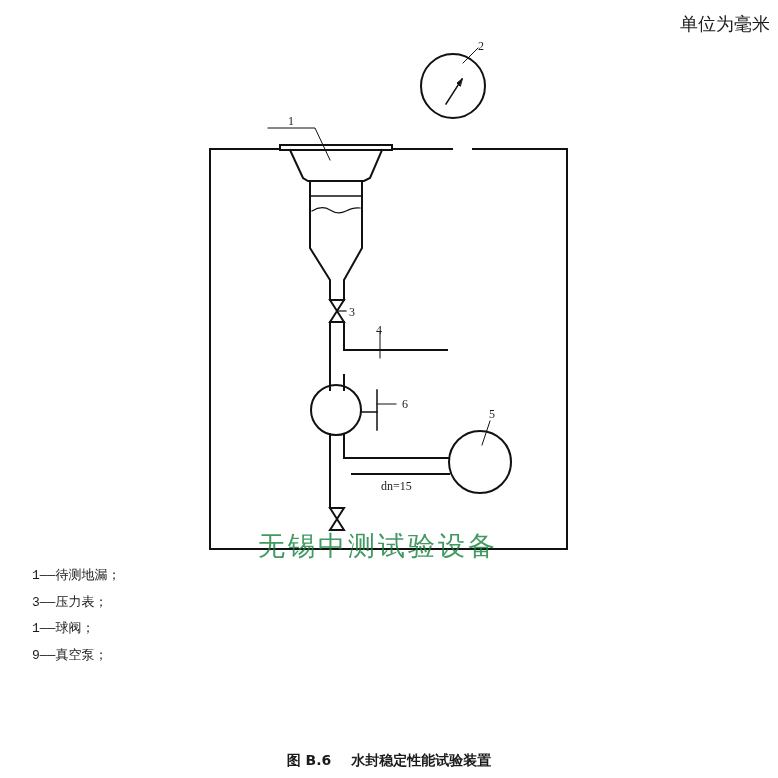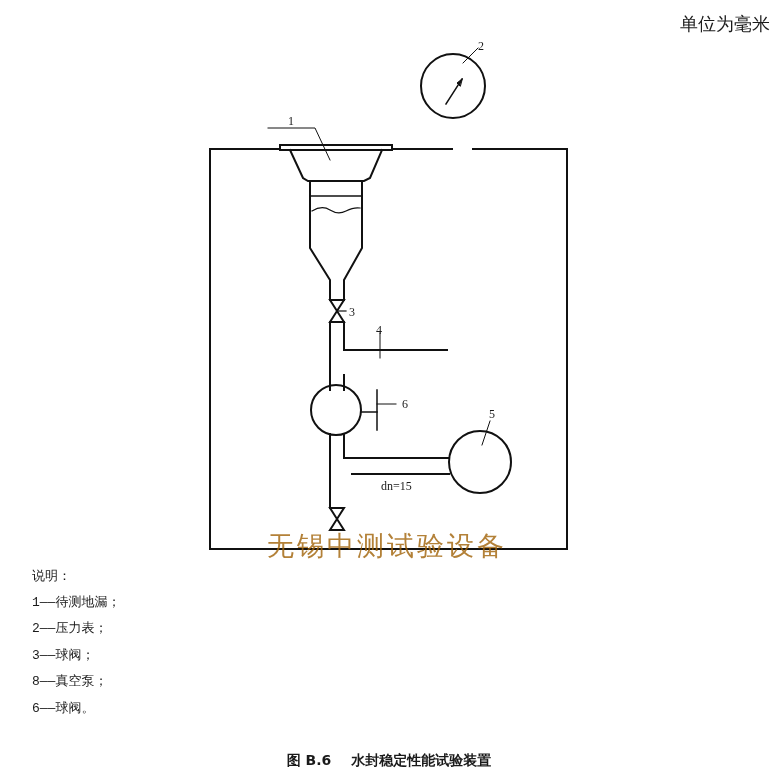--- a/index.html
+++ b/index.html
@@ -6,21 +6,21 @@
     body { width: 778px; height: 778px; position: relative; overflow: hidden;
            font-family: "DejaVu Serif", "Liberation Serif", serif; color: #1a1a1a; }
     .unit { position: absolute; top: 12px; right: 8px; font-size: 18px; }
     svg.diagram { position: absolute; left: 0; top: 0; }
     .legend { position: absolute; left: 32px; top: 563px; font-size: 13px; line-height: 26.5px; }
     .legend .title { display: block; }
     .legend .item { display: block; white-space: nowrap; font-family: Liberation Mono, monospace; }
     .caption { position: absolute; left: 0; width: 778px; top: 752px; text-align: center;
                font-family: "DejaVu Sans", "Liberation Sans", sans-serif; font-size: 14px; font-weight: bold; }
     .caption .fig { margin-right: 20px; }
-    .watermark { position: absolute; left: 267px; top: 528px; font-size: 27px; color: #a16207;
+    .watermark { position: absolute; left: 258px; top: 528px; font-size: 27px; color: #15803d;
                  letter-spacing: 3px; font-family: "DejaVu Serif", serif; opacity: 0.8; }
     .lbl { font-family: "Liberation Serif", "DejaVu Serif", serif; font-size: 12px; fill: #1a1a1a; }
   </style>
 </head>
 <body>
 
 <div class="unit">单位为毫米</div>
 
 <svg class="diagram" width="778" height="778" viewBox="0 0 778 778">
   <g stroke="#111" stroke-width="2" fill="none" stroke-linecap="square">
@@ -94,23 +94,21 @@
   <text class="lbl" x="349" y="316">3</text>
   <text class="lbl" x="376" y="334">4</text>
   <text class="lbl" x="489" y="418">5</text>
   <text class="lbl" x="402" y="408">6</text>
   <text class="lbl" x="381" y="490">dn=15</text>
 </svg>
 
 <div class="watermark">无锡中测试验设备</div>
 
 <div class="legend">
-  <span class="title">说明：</span>
   <span class="item">1——待测地漏；</span>
-  <span class="item">2——压力表；</span>
-  <span class="item">3——球阀；</span>
-  <span class="item">8——真空泵；</span>
-  <span class="item">6——球阀。</span>
+  <span class="item">3——压力表；</span>
+  <span class="item">1——球阀；</span>
+  <span class="item">9——真空泵；</span>
 </div>
 
 <div class="caption">
   <span class="fig">图 B.6</span><span>水封稳定性能试验装置</span>
 </div>
 
 </body></html>

